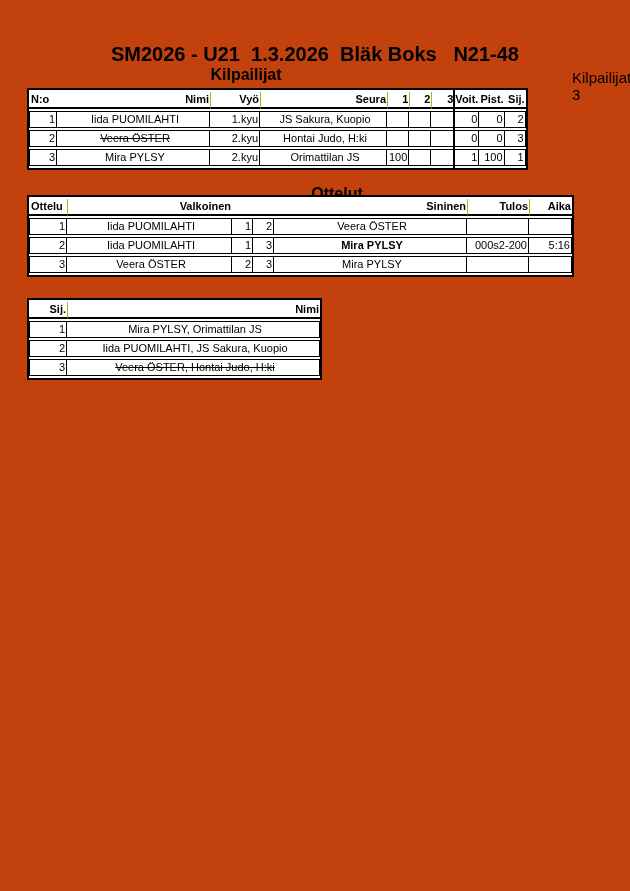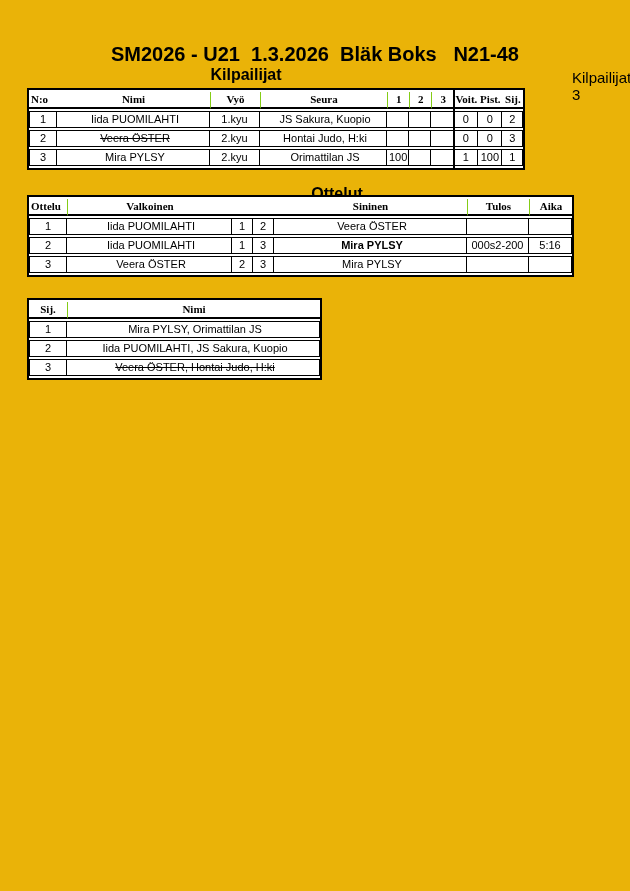--- a/index.html
+++ b/index.html
@@ -1,17 +1,17 @@
 <!DOCTYPE html>
 <html><head>
 <meta charset="utf-8">
 <style>
   html,body{margin:0;padding:0;background:#ffffff;}
   .page{
-    position:relative;width:630px;height:891px;background:#eab308;
+    position:relative;width:630px;height:891px;background:#c2410c;
     font-family:"Liberation Sans","DejaVu Sans",sans-serif;color:#000;
     overflow:hidden;
   }
   .doc-title{
     position:absolute;top:43px;left:0;width:630px;text-align:center;
     font-size:20px;font-weight:bold;white-space:pre;letter-spacing:0px;
   }
   .section-label{position:absolute;font-size:16px;font-weight:bold;text-align:center;}
   .lbl-kilpailijat{top:66px;left:0;width:492px;}
   .lbl-ottelut{top:185px;left:0;width:594px;margin-left:40px;}
@@ -21,25 +21,25 @@
   .tblwrap{position:absolute;border:2px solid #000;background:#fff;}
   .wrap-competitors{top:88px;left:27px;}
   .wrap-matches{top:195px;left:27px;}
   .wrap-results{top:298px;left:27px;}
 
   table{border-collapse:separate;border-spacing:0 2px;table-layout:fixed;}
   th,td{
     height:15px;line-height:15px;font-size:11px;padding:0 1px;
     white-space:nowrap;overflow:hidden;box-sizing:border-box;
   }
-  th{font-weight:bold;border:none;border-bottom:2px solid #000;overflow:visible;font-family:Liberation Serif, serif;}
+  th{font-weight:bold;border:none;border-bottom:2px solid #000;overflow:visible;}
   th.sep{border-left:1px solid #84cc16;}
   td{border:1px solid #000;}
   td + td{border-left:none;}
-  .c{text-align:center;}
+  .c{text-align:right;}
   .l{text-align:center;padding-left:5px;}
   .l2{text-align:left;padding-left:2px;}
   td.strike{text-decoration:line-through;}
   td.bold{font-weight:bold;}
   .thickline{position:absolute;top:0;bottom:0;width:2px;background:#000;}
 </style>
 </head>
 <body>
 
 <div class="page">

